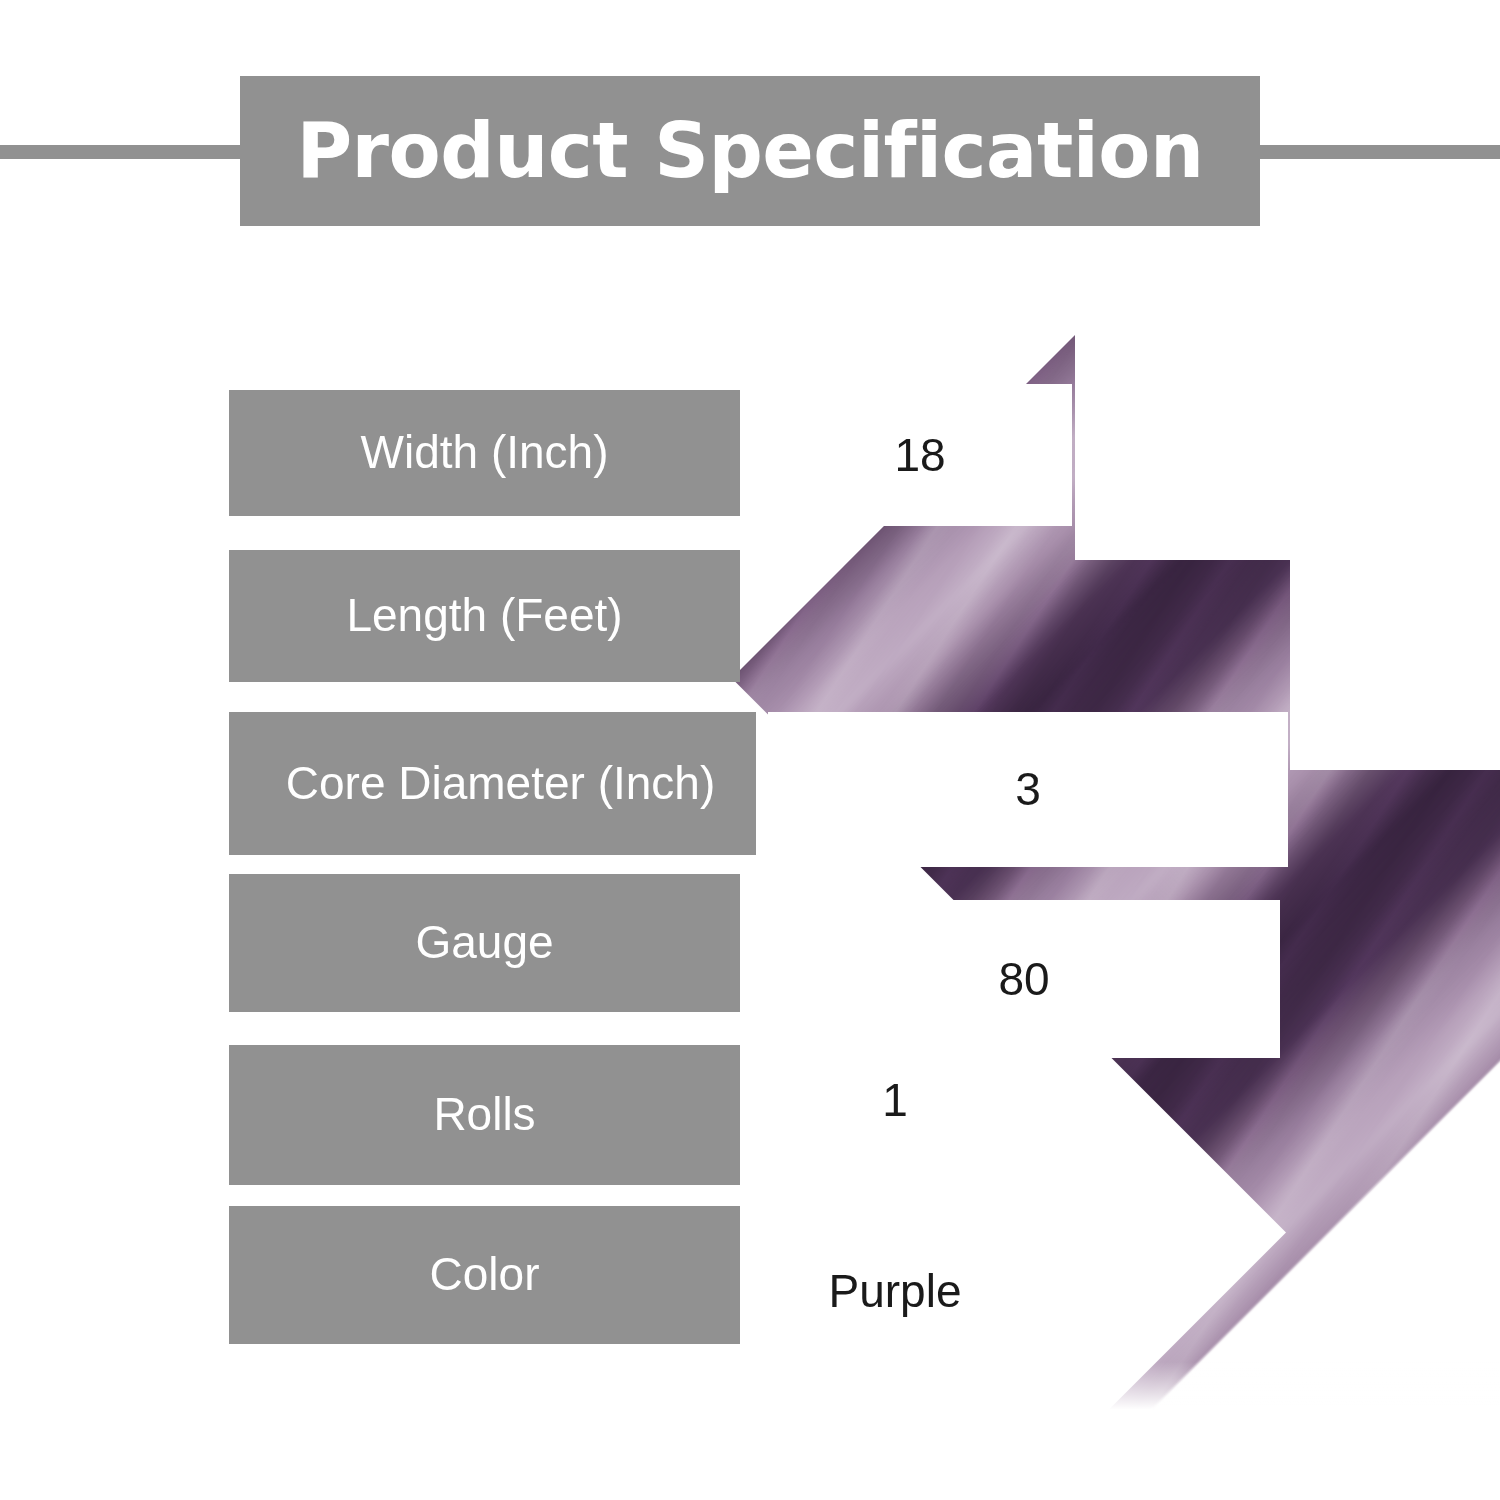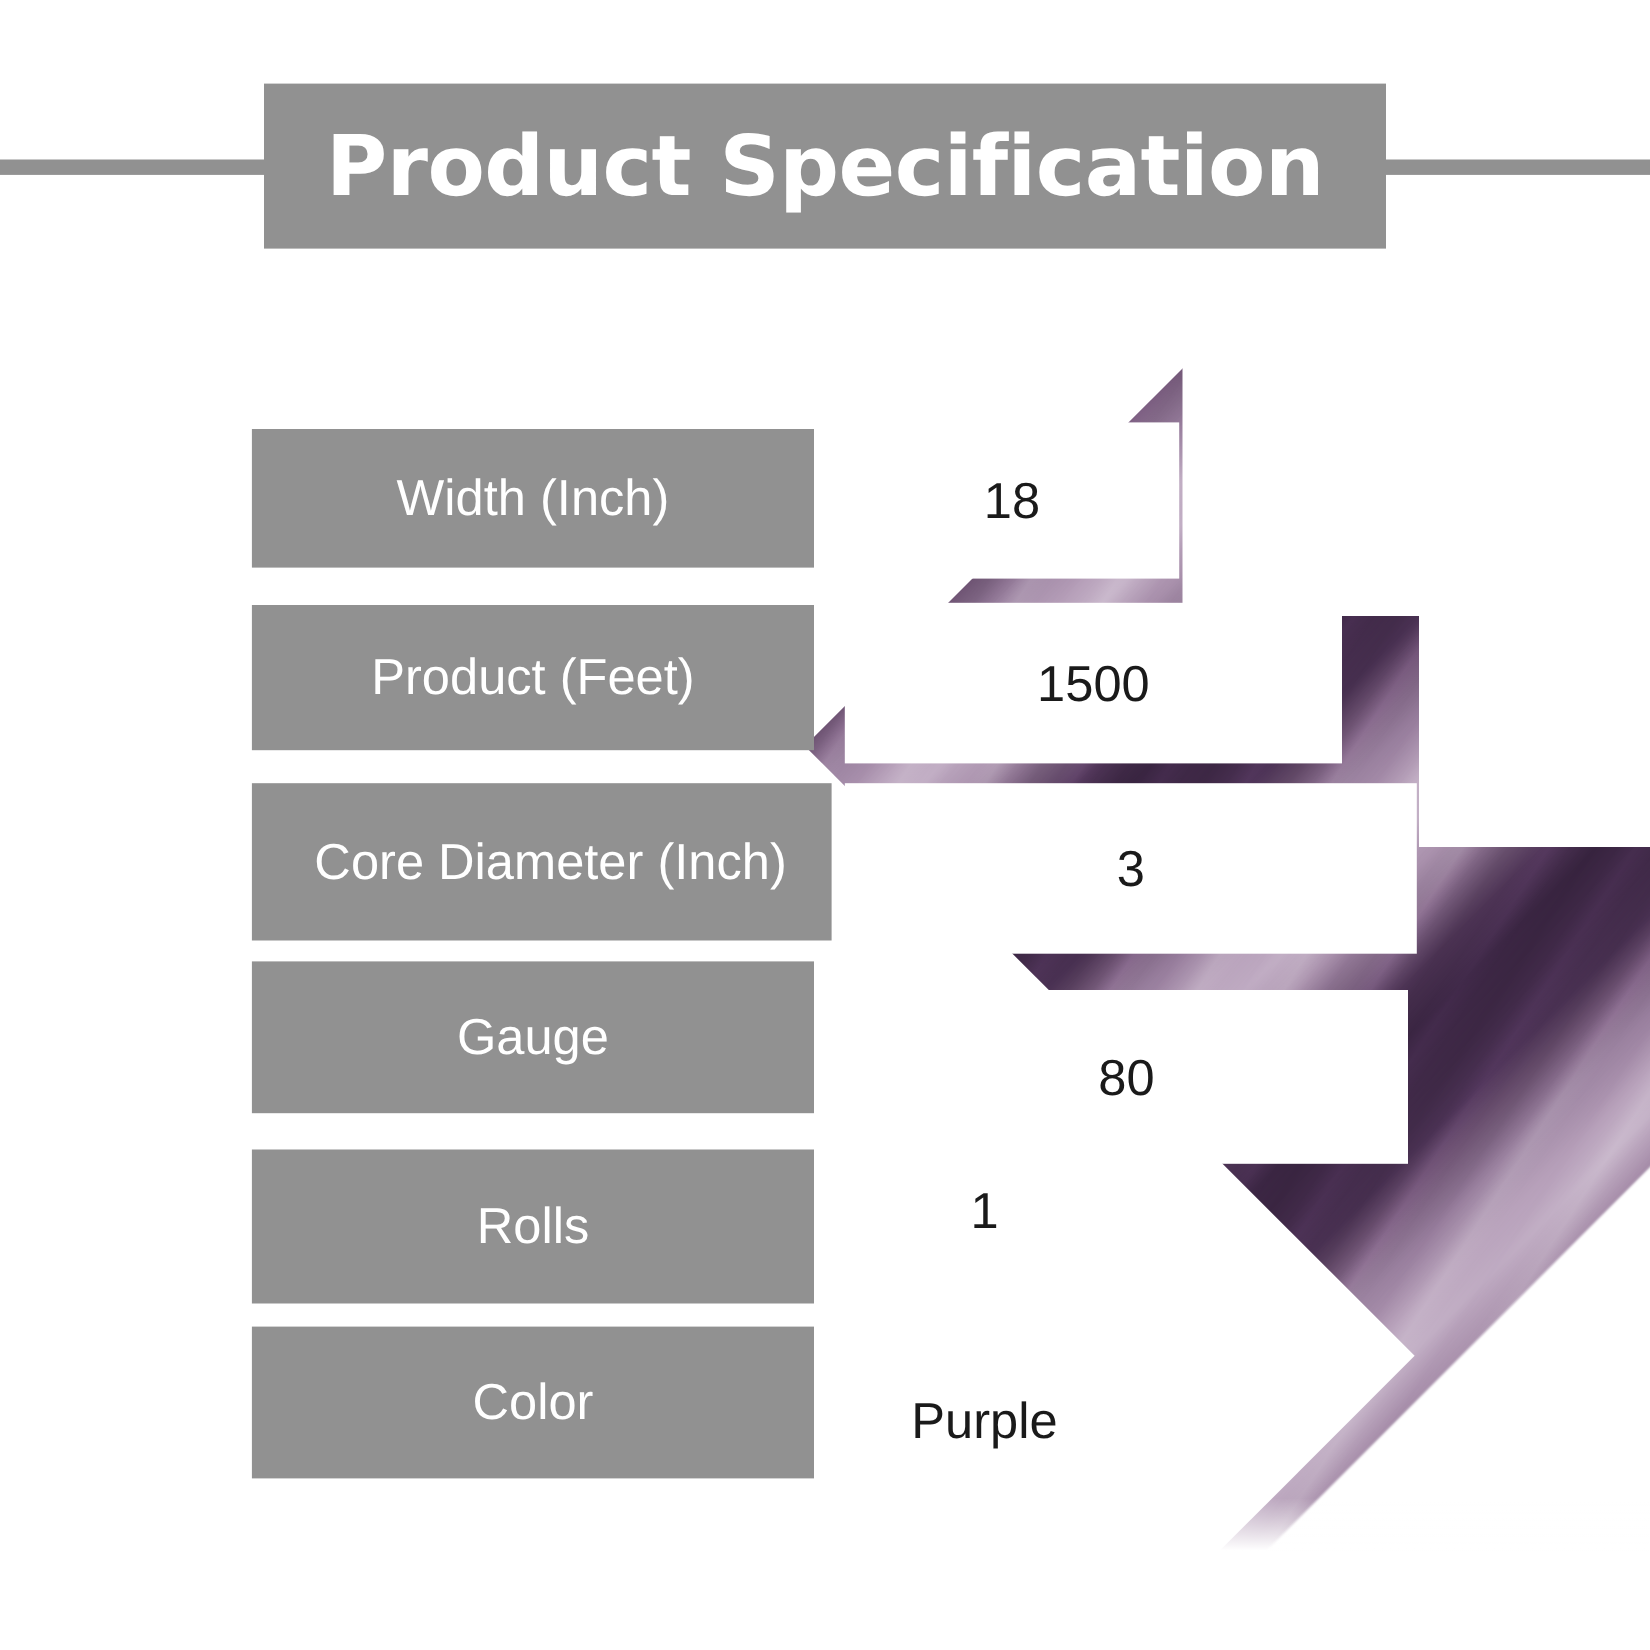--- a/index.html
+++ b/index.html
@@ -269,22 +269,21 @@
     <div id="title-banner">
       <span id="page-title">Product Specification</span>
     </div>
   </div>
 
   <div id="spec-table">
 
     <div class="spec-label lbl-0">Width (Inch)</div>
     <div class="spec-value val-0">18</div>
 
-    <div class="spec-label lbl-1">Product (Feet)</div>
-    <div class="spec-value val-1">1500</div>
+    <div class="spec-label lbl-1">Length (Feet)</div>
 
     <div class="spec-label lbl-2">Core Diameter (Inch)</div>
     <div class="spec-value val-2">3</div>
 
     <div class="spec-label lbl-3">Gauge</div>
     <div class="spec-value val-3">80</div>
 
     <div class="spec-label lbl-4">Rolls</div>
     <div class="spec-value val-4">1</div>
 

